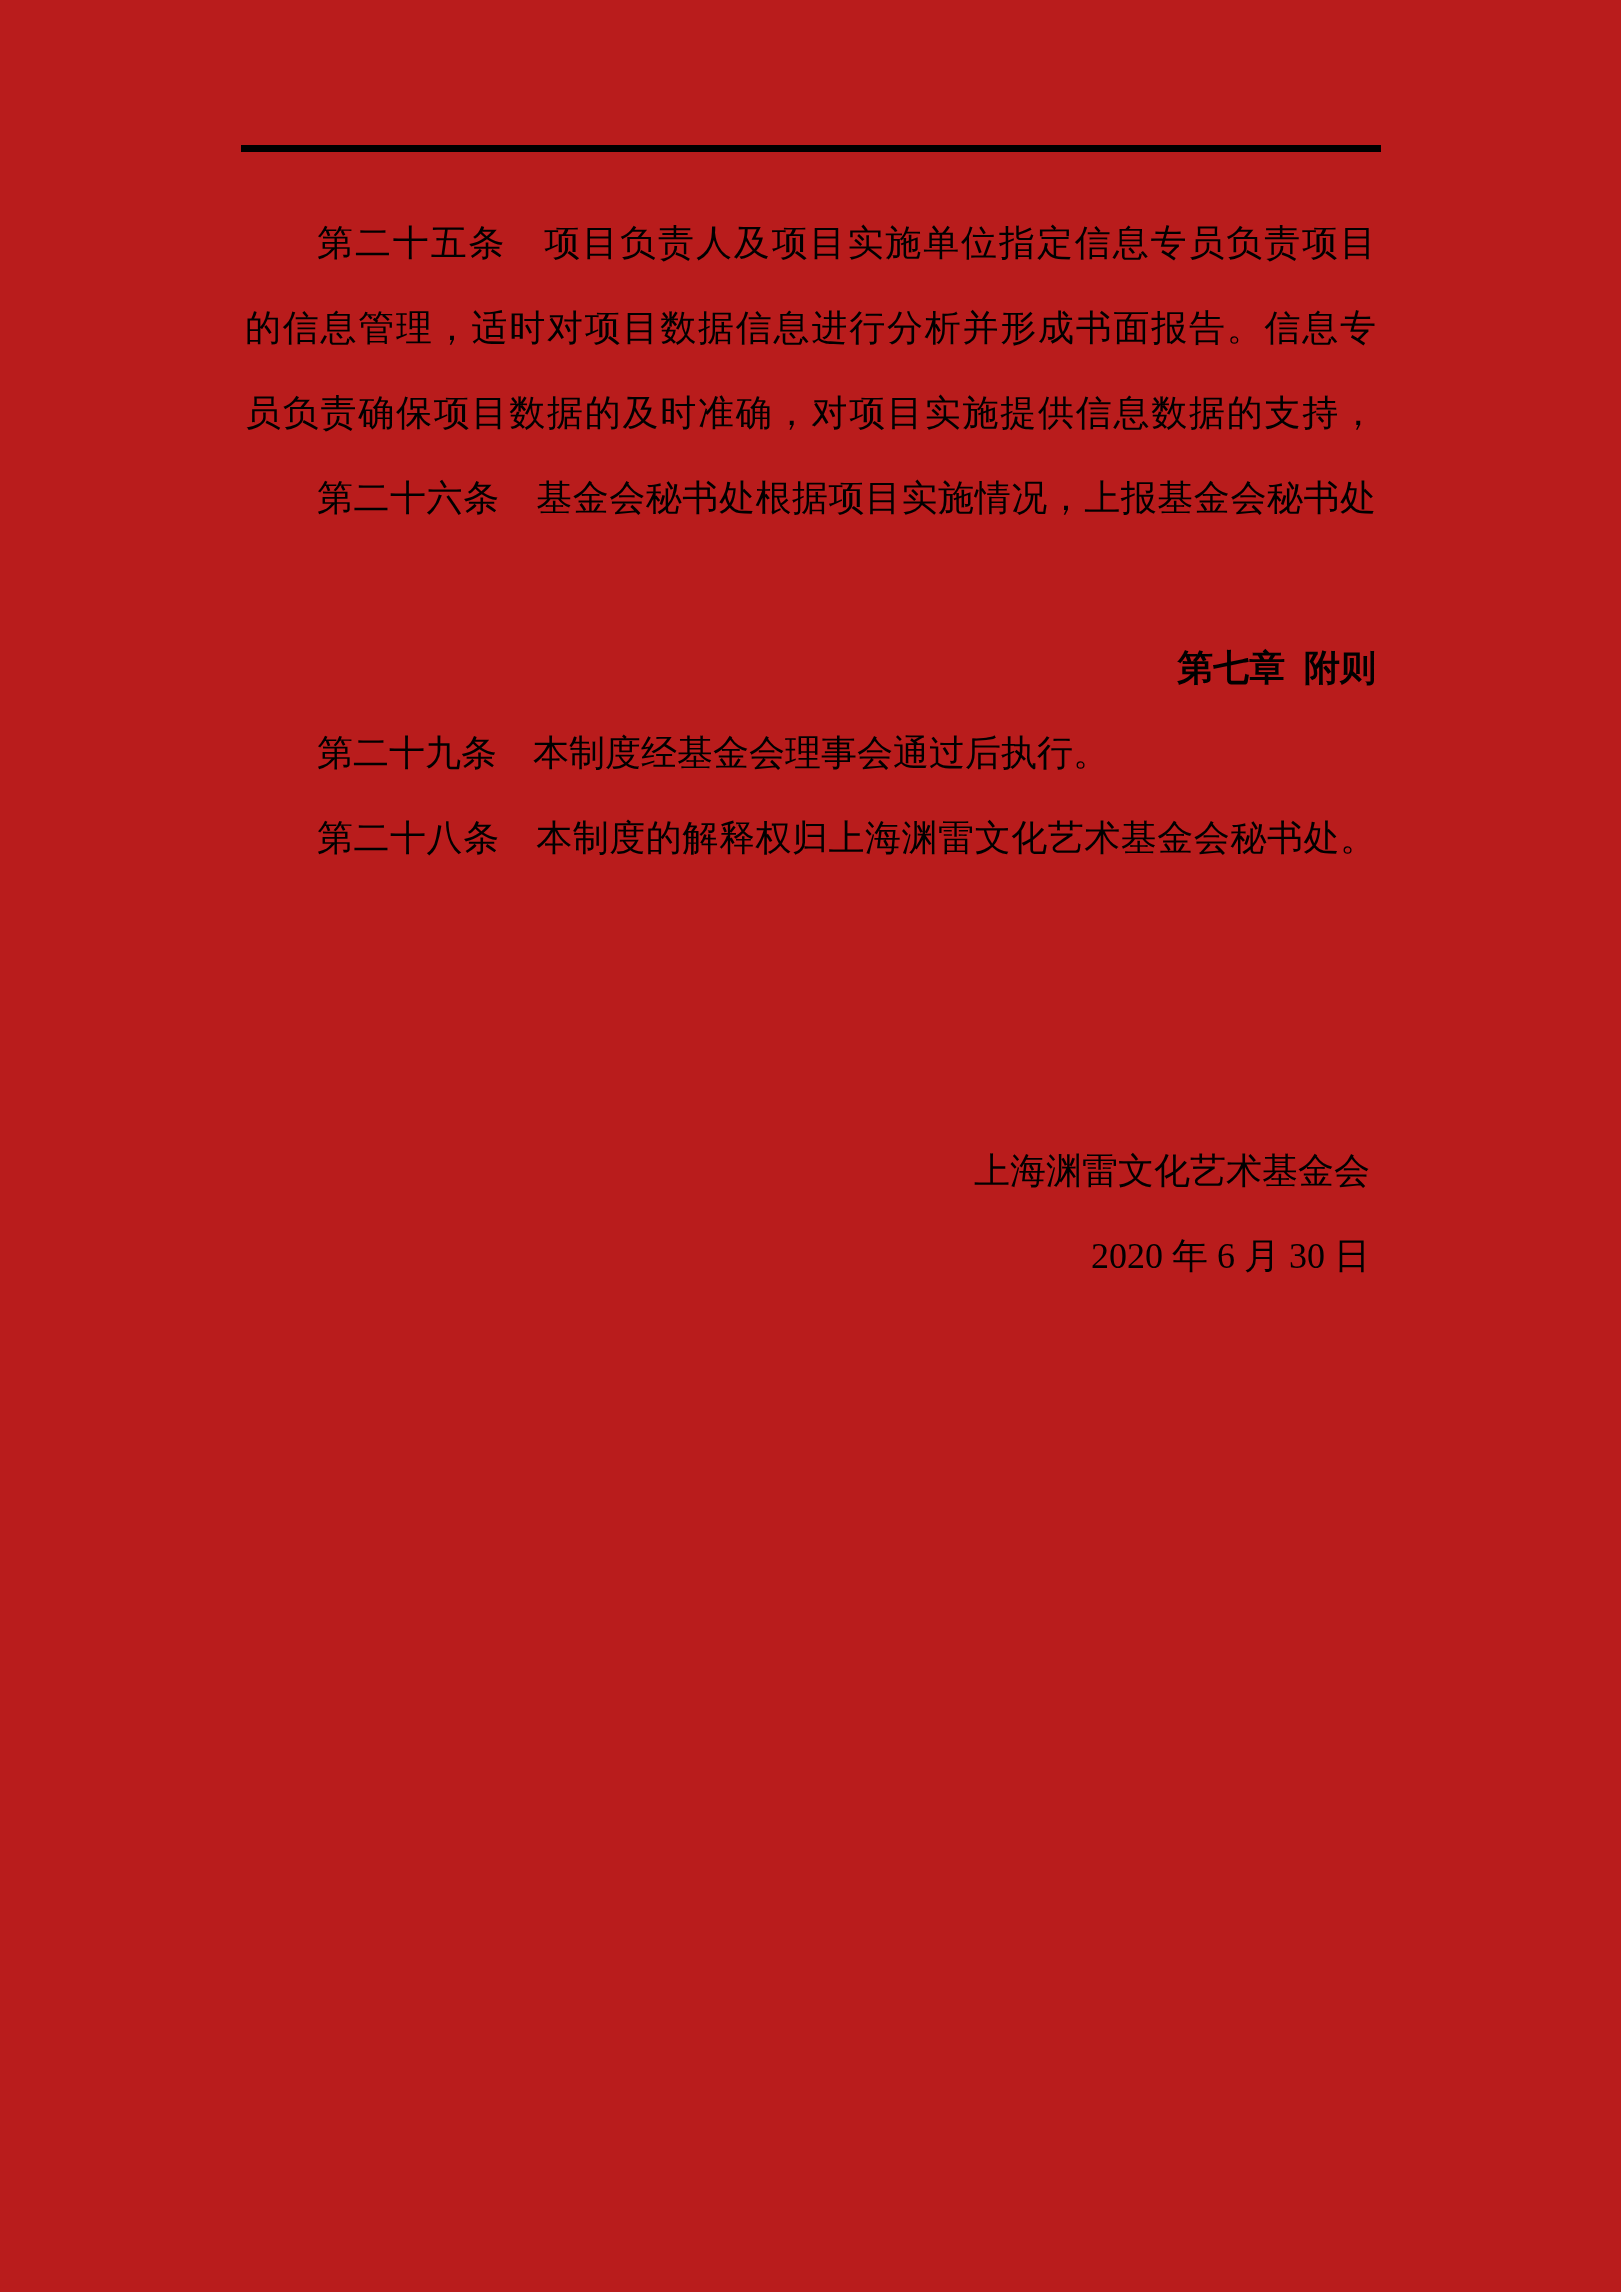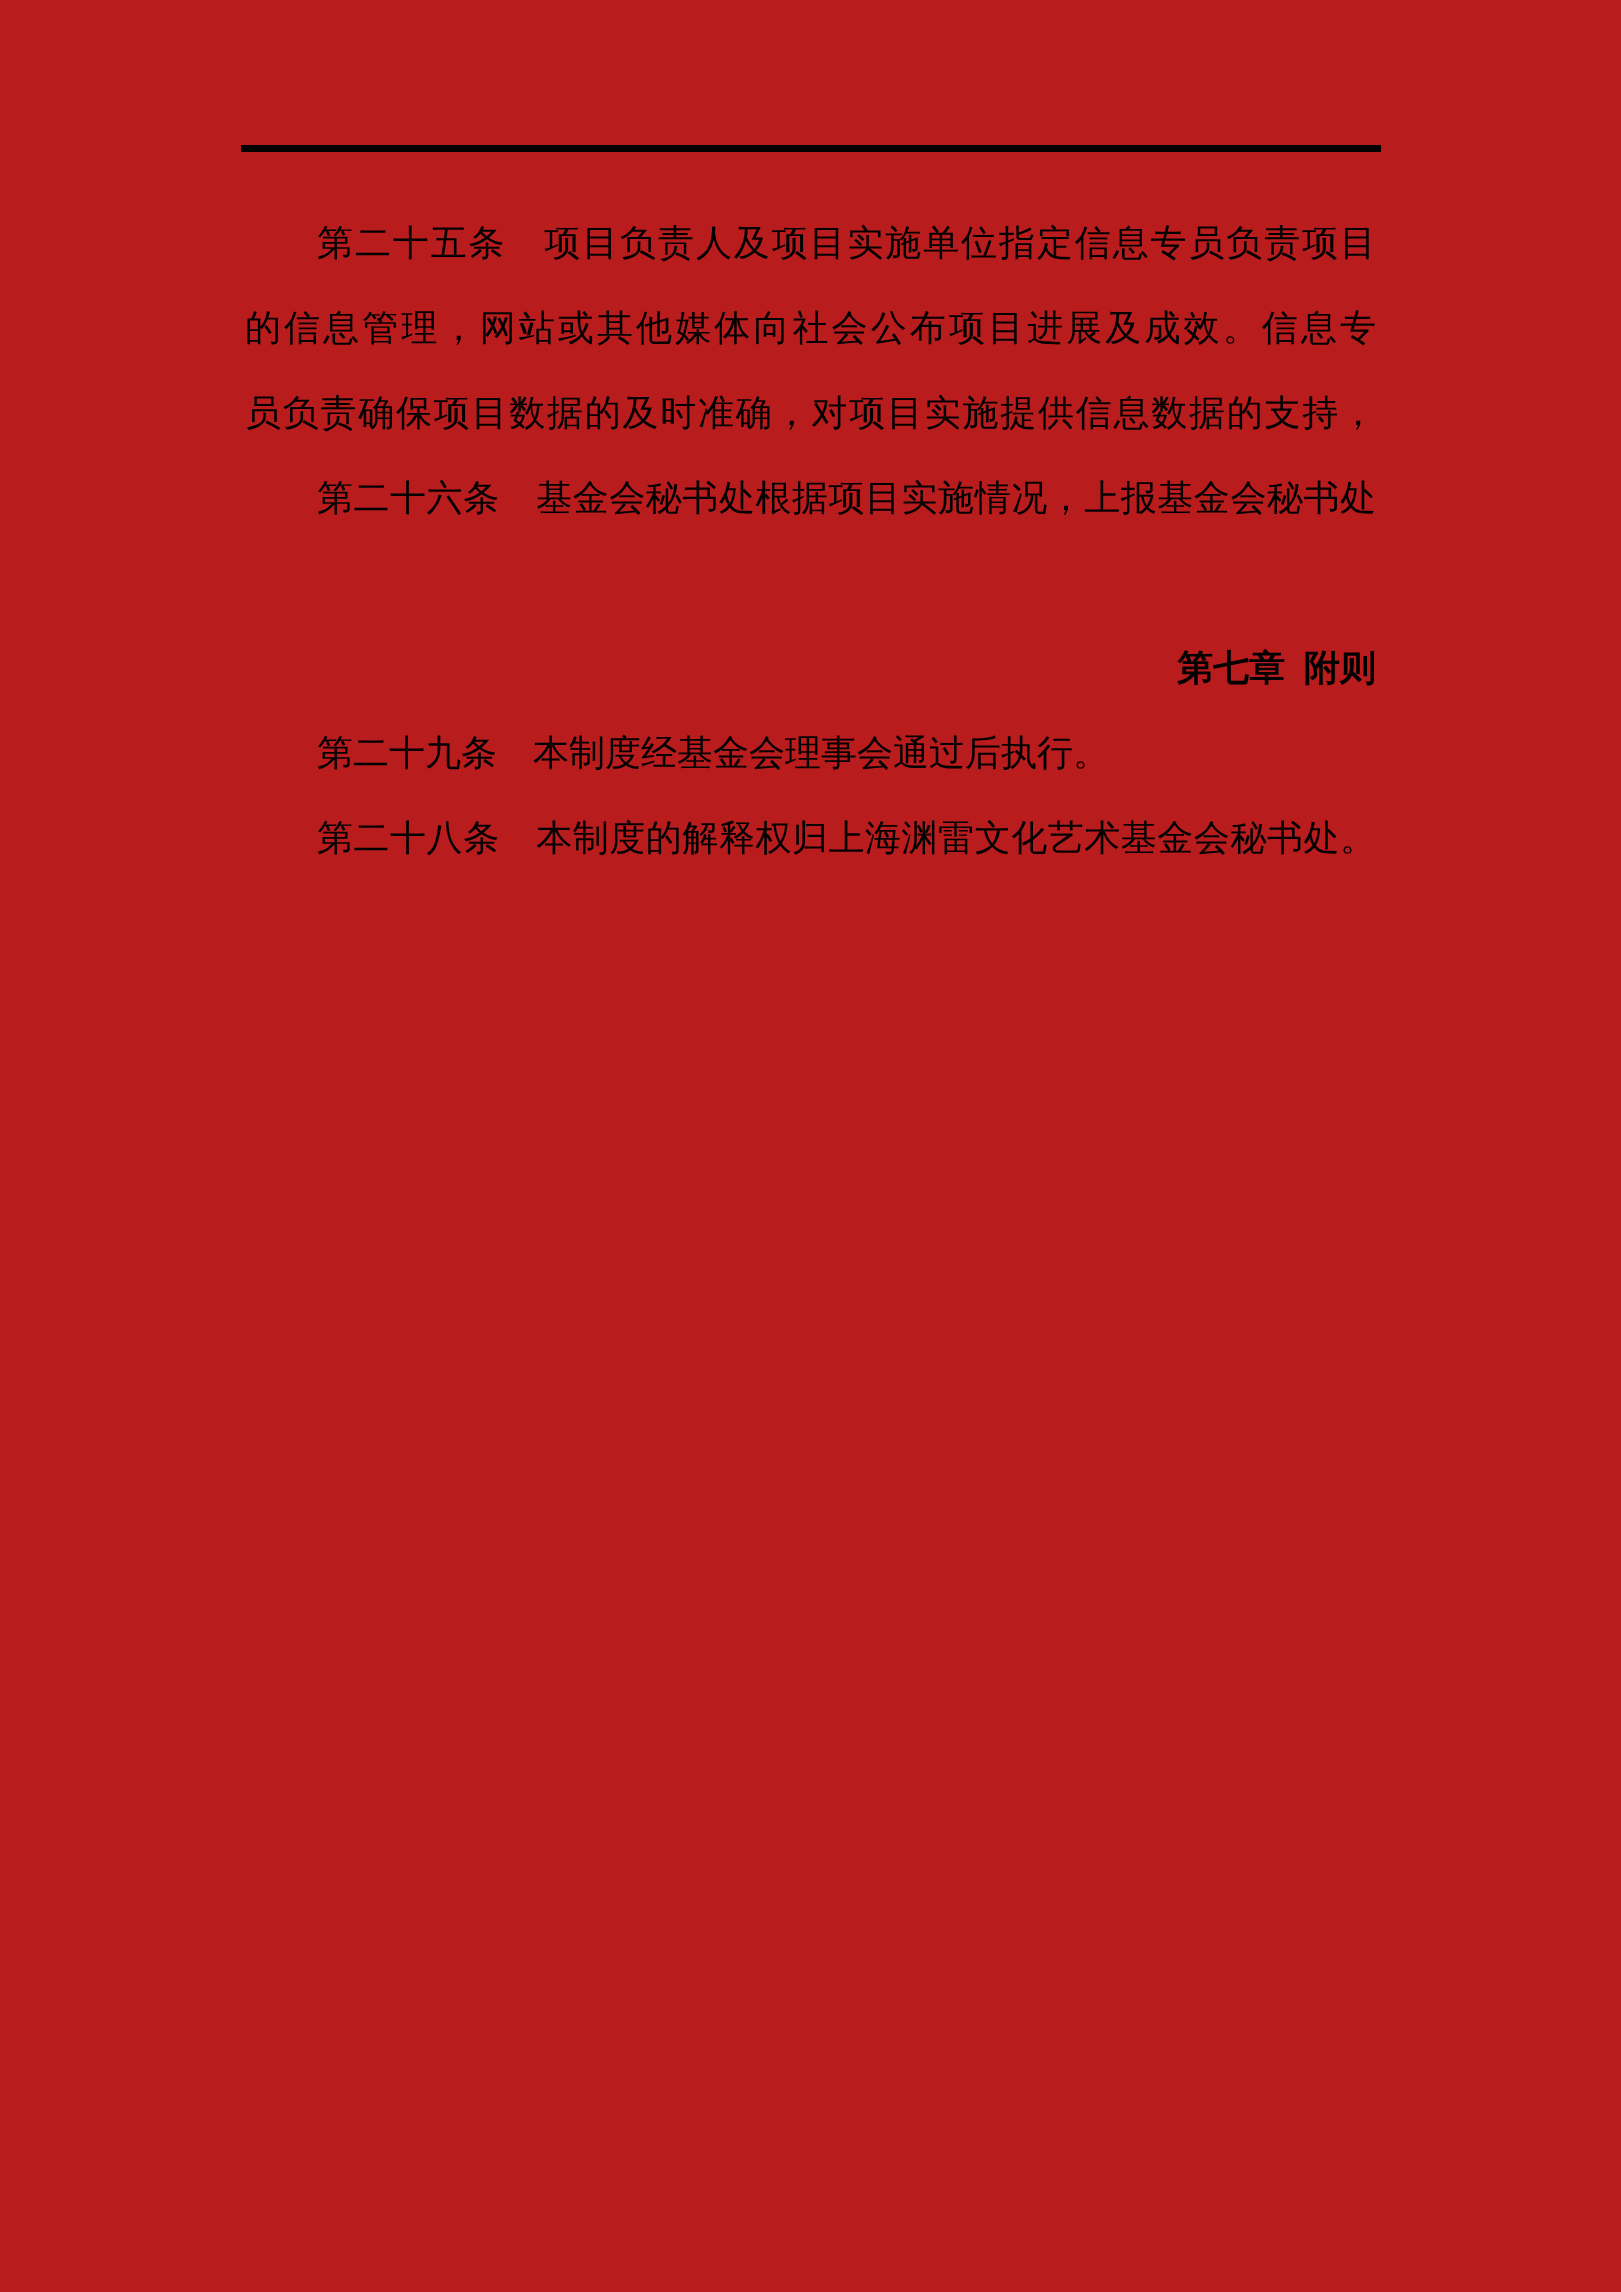--- a/index.html
+++ b/index.html
@@ -70,35 +70,39 @@
 <body>
 
 <div class="page">
 
   <div class="header-rule"></div>
 
   <div class="content">
 
     <div class="paragraph">
       <div class="line full indent">第二十五条　项目负责人及项目实施单位指定信息专员负责项目</div>
-      <div class="line full">的信息管理，网站或其他媒体向社会公布项目进展及成效。信息专</div>
+      <div class="line full">的信息管理，适时对项目数据信息进行分析并形成书面报告。信息专</div>
       <div class="line full">员负责确保项目数据的及时准确，对项目实施提供信息数据的支持，</div>
     </div>
 
     <div class="paragraph">
       <div class="line full indent">第二十六条　基金会秘书处根据项目实施情况，上报基金会秘书处</div>
     </div>
 
     <div class="chapter-heading">第七章 附则</div>
 
 
     <div class="paragraph">
       <div class="line indent">第二十九条　本制度经基金会理事会通过后执行。</div>
     </div>
 
     <div class="paragraph">
       <div class="line full indent">第二十八条　本制度的解释权归上海渊雷文化艺术基金会秘书处。</div>
     </div>
 
+    <div class="signature-block">
+      <div class="line">上海渊雷文化艺术基金会</div>
+      <div class="line">2020 年 6 月 30 日</div>
+    </div>
 
   </div>
 </div>
 
 
 </body></html>

